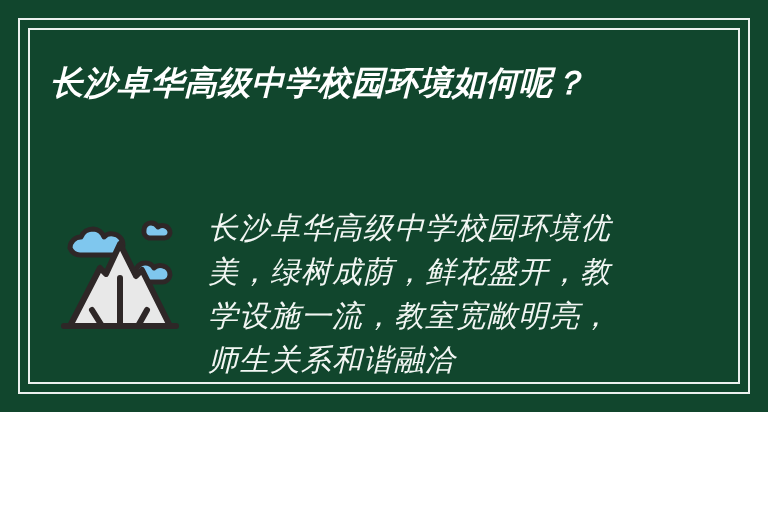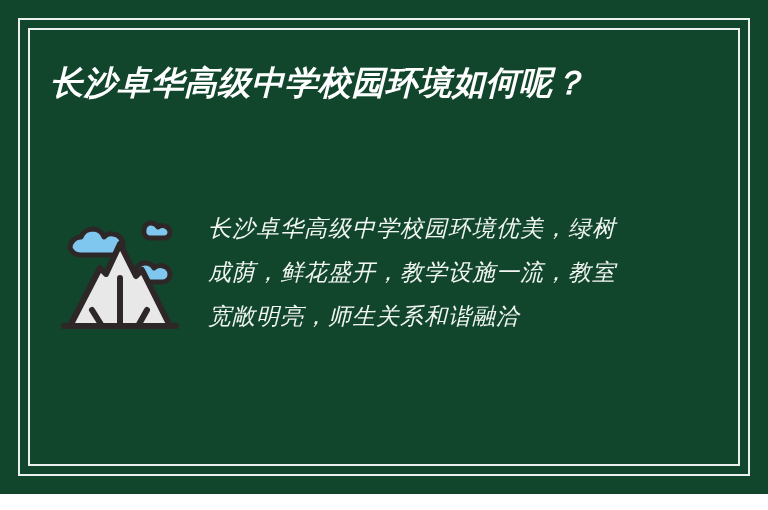--- a/index.html
+++ b/index.html
@@ -10,21 +10,21 @@
   body {
     width: 768px;
     height: 510px;
     overflow: hidden;
     font-family: "Liberation Sans", "DejaVu Sans", sans-serif;
   }
 
   #card {
     position: relative;
     width: 768px;
-    height: 494px;
+    height: 412px;
     background: #11462D;
     box-sizing: border-box;
   }
 
   
   #frame-outer {
     position: absolute;
     left: 18px;
     top: 18px;
     right: 18px;
@@ -77,21 +77,21 @@
     width: 140px;
     height: 140px;
     display: block;
   }
 
   #body-text {
     flex: 1 1 auto;
     color: #F2F6F3;
     font-family: "DejaVu Serif", "Liberation Serif", serif;
     font-style: italic;
-    font-size: 23px;
+    font-size: 30px;
     line-height: 44px;
     letter-spacing: 1px;
     max-width: 420px;
     padding-top: 6px;
     text-align: left;
     word-break: break-all;
   }
 </style>
 </head>
 <body>

